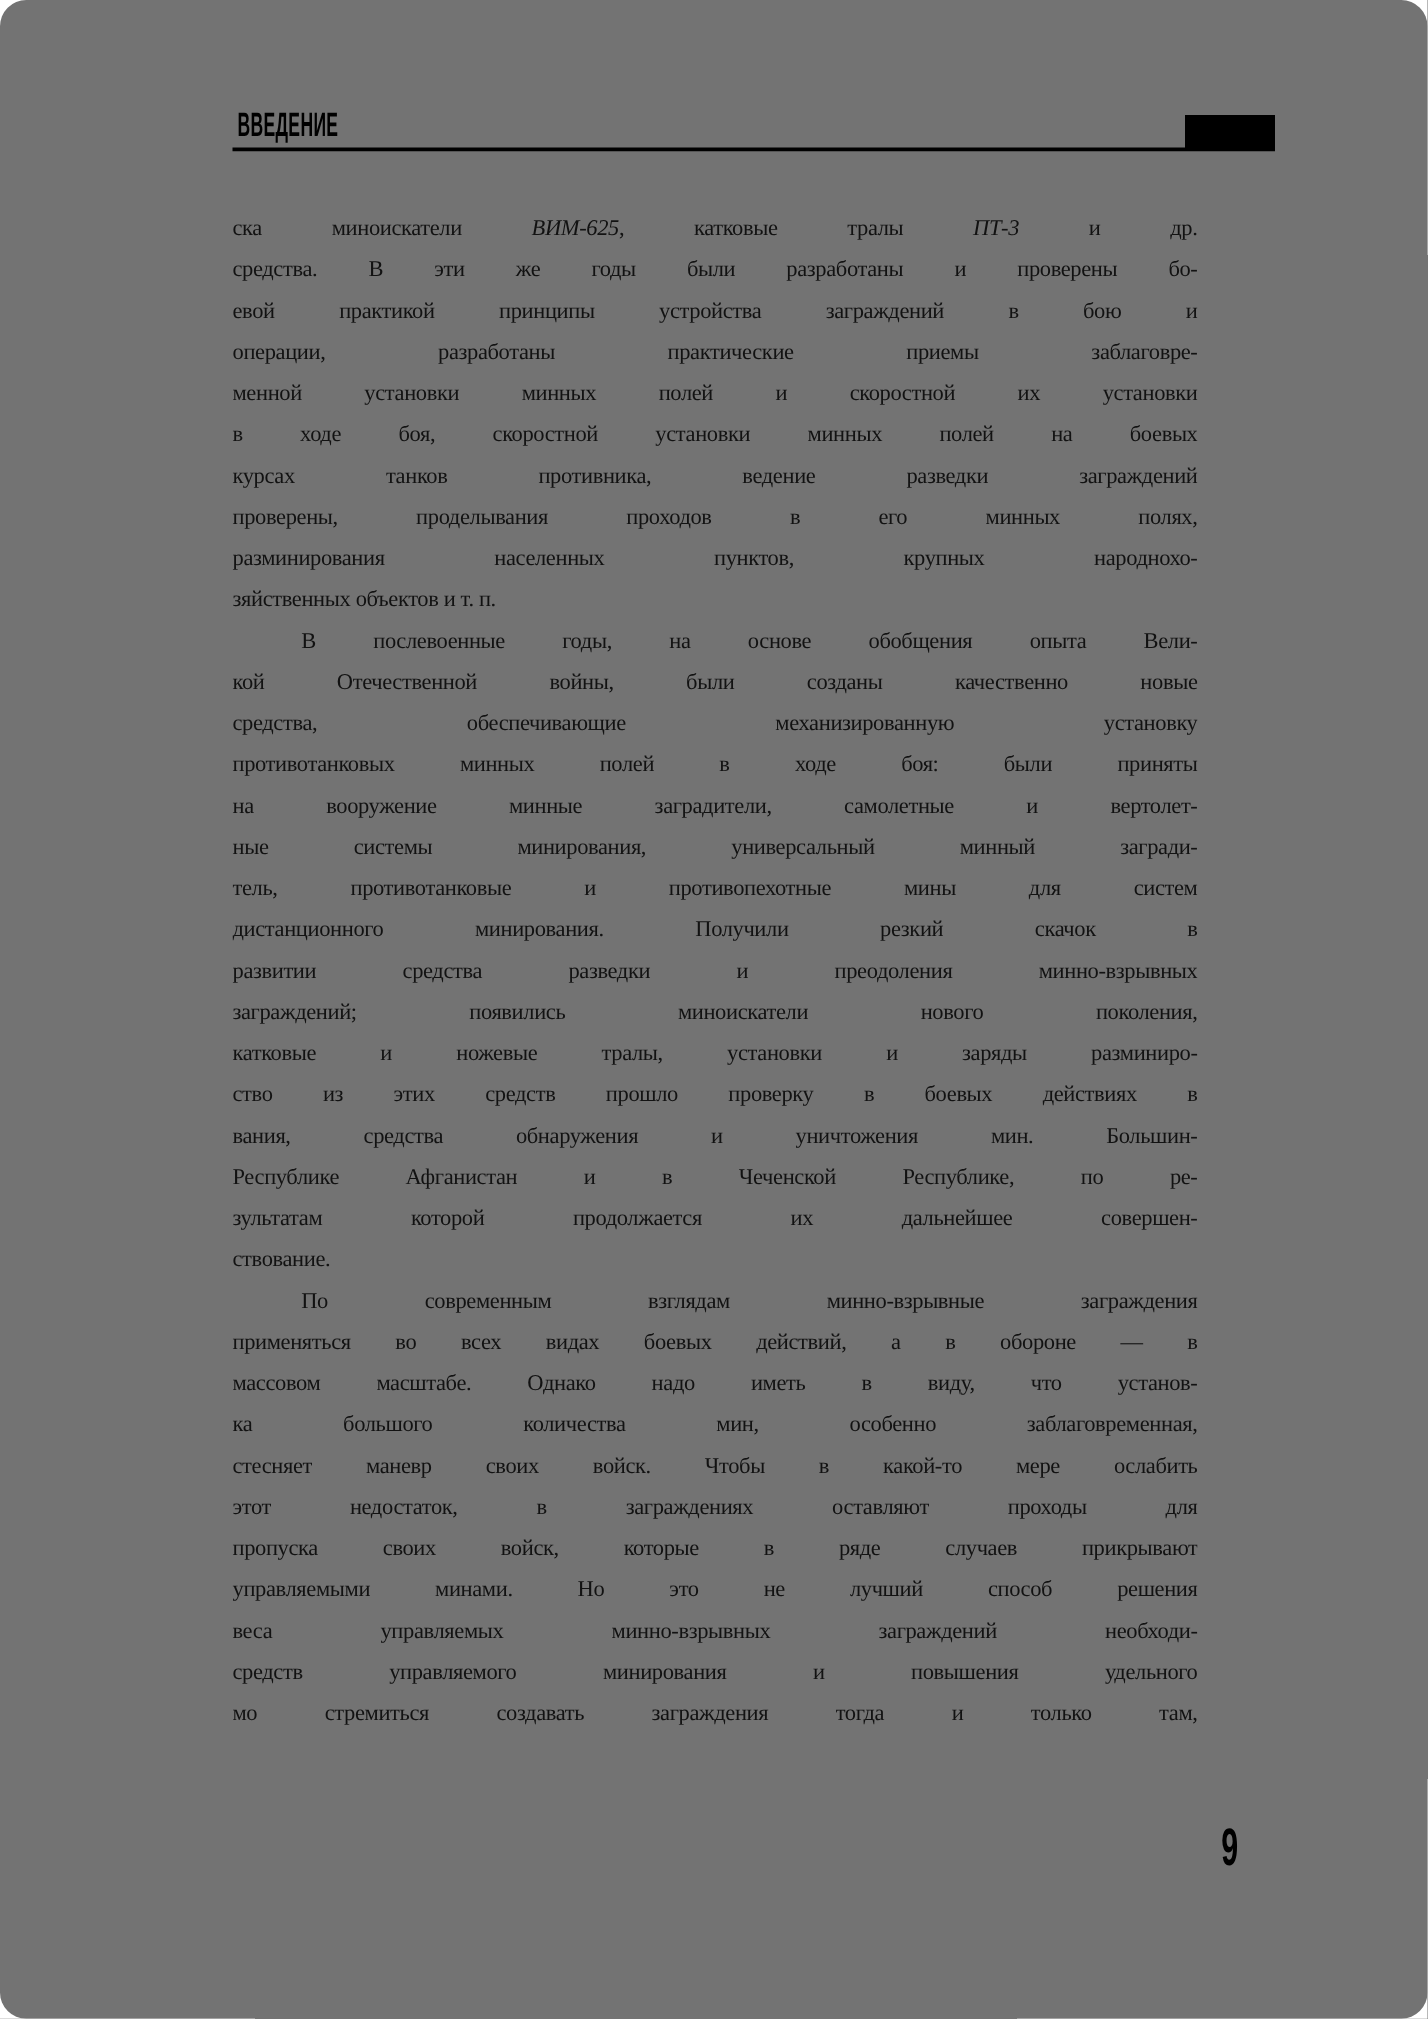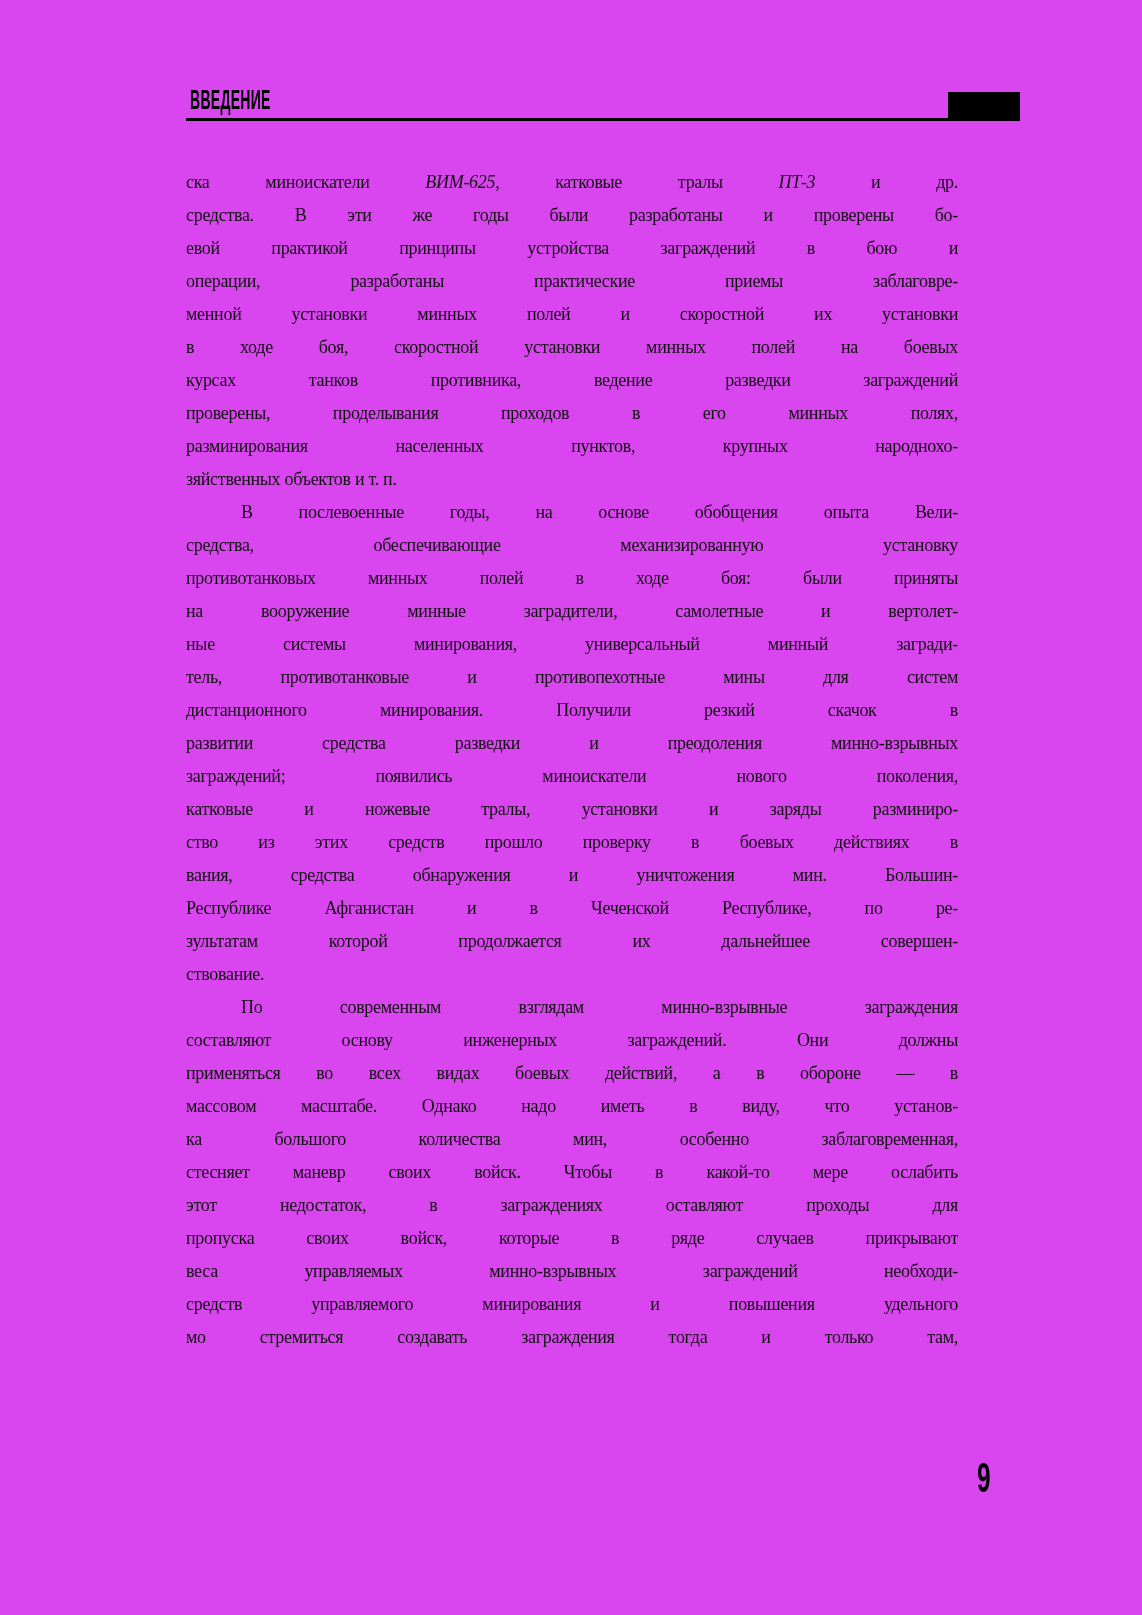--- a/index.html
+++ b/index.html
@@ -4,21 +4,21 @@
 <style>
   html,body{margin:0;padding:0;}
   body{
     width:1142px;height:1615px;
     background:#ffffff;
     font-family:"Liberation Serif","DejaVu Serif",serif;
     color:#121212;
     position:relative;
     overflow:hidden;
   }
-  .page{position:absolute;inset:0;background:#d946ef;}
+  .page{position:absolute;inset:0;background:#737373;border-radius:21px;}
 
   
   .header-title{
     position:absolute;left:190px;top:87px;
     font-family:"Liberation Sans","DejaVu Sans",sans-serif;
     font-weight:bold;font-size:27px;line-height:27px;
     color:#000;letter-spacing:0.5px;
     transform:scaleX(0.52);transform-origin:0 0;
     white-space:nowrap;
   }
@@ -72,45 +72,46 @@
       <div class="line">менной установки минных полей и скоростной их установки</div>
       <div class="line">в ходе боя, скоростной установки минных полей на боевых</div>
       <div class="line">курсах танков противника, ведение разведки заграждений</div>
       <div class="line">проверены, проделывания проходов в его минных полях,</div>
       <div class="line">разминирования населенных пунктов, крупных народнохо-</div>
       <div class="line last">зяйственных объектов и т. п.</div>
     </div>
 
     <div>
       <div class="line indent">В послевоенные годы, на основе обобщения опыта Вели-</div>
+      <div class="line">кой Отечественной войны, были созданы качественно новые</div>
       <div class="line">средства, обеспечивающие механизированную установку</div>
       <div class="line">противотанковых минных полей в ходе боя: были приняты</div>
       <div class="line">на вооружение минные заградители, самолетные и вертолет-</div>
       <div class="line">ные системы минирования, универсальный минный загради-</div>
       <div class="line">тель, противотанковые и противопехотные мины для систем</div>
       <div class="line">дистанционного минирования. Получили резкий скачок в</div>
       <div class="line">развитии средства разведки и преодоления минно-взрывных</div>
       <div class="line">заграждений; появились миноискатели нового поколения,</div>
       <div class="line">катковые и ножевые тралы, установки и заряды разминиро-</div>
       <div class="line">ство из этих средств прошло проверку в боевых действиях в</div>
       <div class="line">вания, средства обнаружения и уничтожения мин. Большин-</div>
       <div class="line">Республике Афганистан и в Чеченской Республике, по ре-</div>
       <div class="line">зультатам которой продолжается их дальнейшее совершен-</div>
       <div class="line last">ствование.</div>
     </div>
 
     <div>
       <div class="line indent">По современным взглядам минно-взрывные заграждения</div>
-      <div class="line">составляют основу инженерных заграждений. Они должны</div>
       <div class="line">применяться во всех видах боевых действий, а в обороне — в</div>
       <div class="line">массовом масштабе. Однако надо иметь в виду, что установ-</div>
       <div class="line">ка большого количества мин, особенно заблаговременная,</div>
       <div class="line">стесняет маневр своих войск. Чтобы в какой-то мере ослабить</div>
       <div class="line">этот недостаток, в заграждениях оставляют проходы для</div>
       <div class="line">пропуска своих войск, которые в ряде случаев прикрывают</div>
+      <div class="line">управляемыми минами. Но это не лучший способ решения</div>
       <div class="line">веса управляемых минно-взрывных заграждений необходи-</div>
       <div class="line">средств управляемого минирования и повышения удельного</div>
       <div class="line">мо стремиться создавать заграждения тогда и только там,</div>
     </div>
 
   </div>
 
   <div class="page-num">9</div>
 
 </div>

